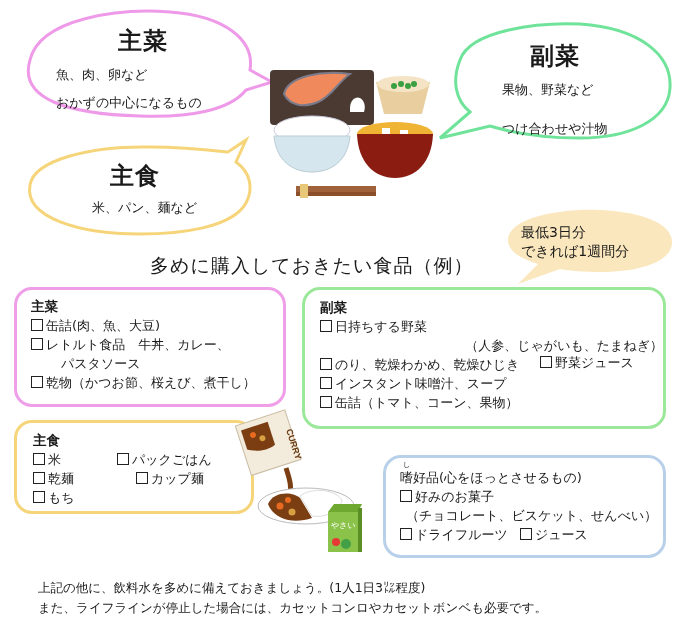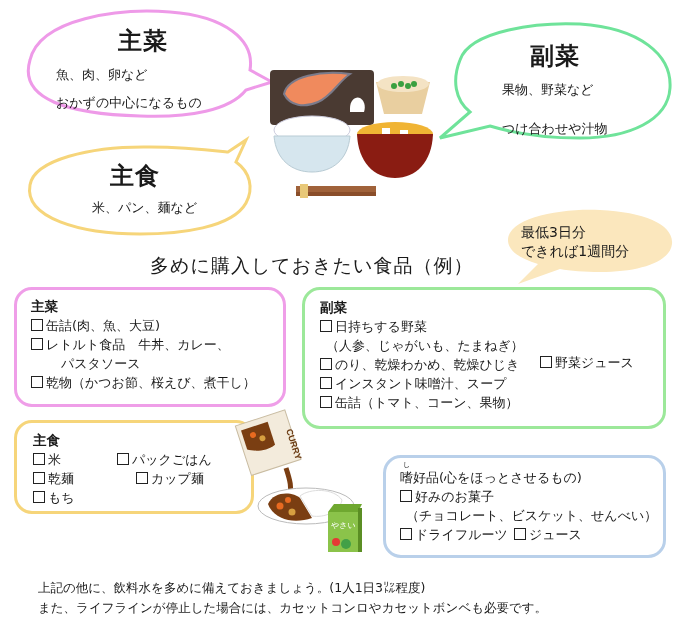--- a/index.html
+++ b/index.html
@@ -81,21 +81,21 @@
   <div class="ttl">主菜</div>
   <div class="ln"><span class="chk"></span><span>缶詰(肉、魚、大豆)</span></div>
   <div class="ln"><span class="chk"></span><span>レトルト食品　牛丼、カレー、</span></div>
   <div class="ln" style="padding-left:30px;">パスタソース</div>
   <div class="ln"><span class="chk"></span><span>乾物（かつお節、桜えび、煮干し）</span></div>
 </div>
 
 <div class="box" style="left:302px; top:287px; width:364px; height:142px; border:3px solid #9ce89a; padding:8px 0 0 15px;">
   <div class="ttl">副菜</div>
   <div class="ln"><span class="chk"></span><span>日持ちする野菜</span></div>
-  <div class="ln" style="padding-left:6px;">（人参、じゃがいも、たまねぎ）</div>
+  <div class="ln" style="padding-left:6px;text-align:right;">（人参、じゃがいも、たまねぎ）</div>
   <div class="ln"><span class="chk"></span><span>のり、乾燥わかめ、乾燥ひじき</span></div>
   <div class="ln"><span class="chk"></span><span>インスタント味噌汁、スープ</span></div>
   <div class="ln"><span class="chk"></span><span>缶詰（トマト、コーン、果物）</span></div>
   <div class="ln abs" style="left:235px; top:63px;"><span class="chk"></span><span>野菜ジュース</span></div>
 </div>
 
 <div class="box" style="left:14px; top:420px; width:240px; height:94px; border:3px solid #f6d57a; padding:8px 0 0 16px;">
   <div class="ttl">主食</div>
   <div class="ln"><span class="chk"></span><span>米</span></div>
   <div class="ln"><span class="chk"></span><span>乾麺</span></div>
@@ -129,20 +129,20 @@
   </g>
 </svg>
 
 <div class="box" style="left:383px; top:455px; width:283px; height:103px; border:3px solid #b9d0ea; padding:10px 0 0 14px;">
   <span class="abs" style="left:17px; top:2px; font-size:7px;">し</span>
   <div class="ln">嗜好品(心をほっとさせるもの)</div>
   <div class="ln"><span class="chk"></span><span>好みのお菓子</span></div>
   <div class="ln" style="padding-left:6px;">（チョコレート、ビスケット、せんべい）</div>
   <div class="ln">
     <span><span class="chk"></span><span>ドライフルーツ</span></span>
-    <span style="margin-left:2px;"><span class="chk"></span><span>ジュース</span></span>
+    <span style="margin-left:8px;"><span class="chk"></span><span>ジュース</span></span>
   </div>
 </div>
 
 <div class="footer">
   <div>上記の他に、飲料水を多めに備えておきましょう。(1人1日3㍑程度)</div>
   <div>また、ライフラインが停止した場合には、カセットコンロやカセットボンベも必要です。</div>
 </div>
 
 </body></html>

